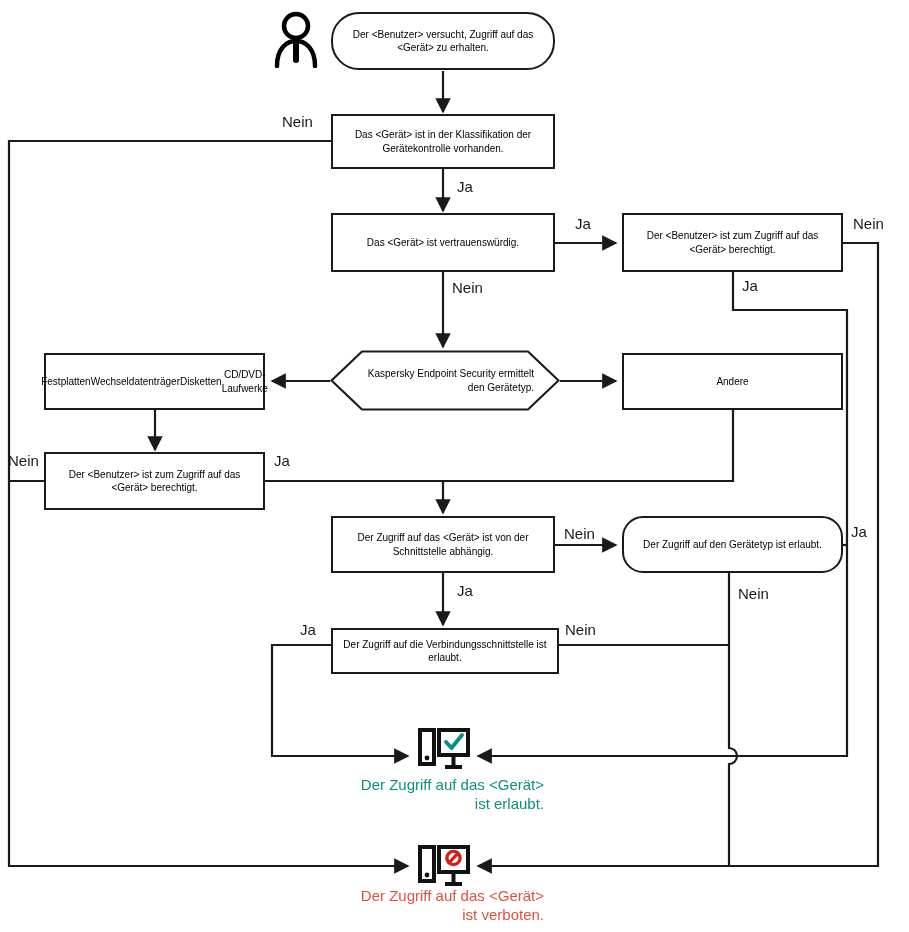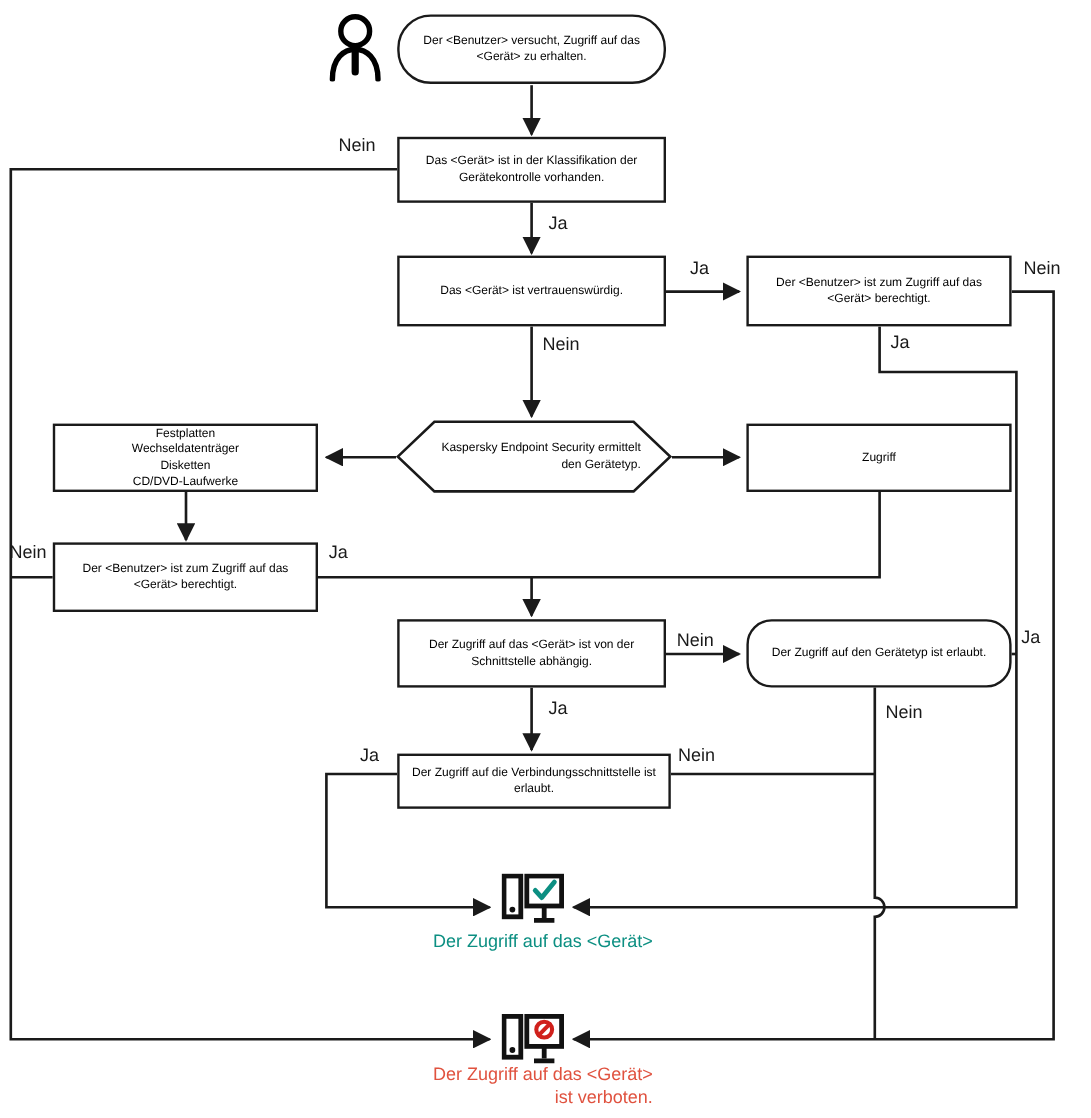--- a/index.html
+++ b/index.html
@@ -164,29 +164,29 @@
     <span>Der &lt;Benutzer&gt; ist zum Zugriff auf das &lt;Gerät&gt; berechtigt.</span>
   </div>
 
   <div class="node hex" style="left:330px; top:350px; width:230px; height:61px;">
     <svg class="hexshape" viewBox="0 0 230 61" preserveAspectRatio="none" xmlns="http://www.w3.org/2000/svg">
       <polygon points="1.5,30.5 32,1.5 198,1.5 228.5,30.5 198,59.5 32,59.5" fill="#ffffff" stroke="#1a1a1a" stroke-width="2.2"></polygon>
     </svg>
     <span class="hexlabel">Kaspersky Endpoint Security ermittelt den Gerätetyp.</span>
   </div>
 
-  <div class="node" style="left:44px; top:353px; width:221px; height:57px; flex-direction:column;">
+  <div class="node" style="left:44px; top:353px; width:221px; height:57px; flex-direction:row;">
     <span>Festplatten</span>
     <span>Wechseldatenträger</span>
     <span>Disketten</span>
     <span>CD/DVD-Laufwerke</span>
   </div>
 
   <div class="node" style="left:622px; top:353px; width:221px; height:57px;">
-    <span>Zugriff</span>
+    <span>Andere</span>
   </div>
 
   <div class="node" style="left:44px; top:452px; width:221px; height:58px;">
     <span>Der &lt;Benutzer&gt; ist zum Zugriff auf das &lt;Gerät&gt; berechtigt.</span>
   </div>
 
   <div class="node" style="left:331px; top:516px; width:224px; height:57px;">
     <span>Der Zugriff auf das &lt;Gerät&gt; ist von der Schnittstelle abhängig.</span>
   </div>
 
@@ -218,20 +218,21 @@
       <rect x="2" y="2" width="14" height="34" fill="none" stroke="#111" stroke-width="4"></rect>
       <circle cx="9" cy="30" r="2.4" fill="#111"></circle>
       <rect x="21" y="2" width="29" height="25" fill="none" stroke="#111" stroke-width="4"></rect>
       <path d="M 35.5 27 L 35.5 37" stroke="#111" stroke-width="4"></path>
       <path d="M 27 39 L 44 39" stroke="#111" stroke-width="4"></path>
       <path d="M 28 14 L 33.5 20 L 44 7" fill="none" stroke="#0c8f82" stroke-width="4" stroke-linecap="round" stroke-linejoin="round"></path>
     </svg>
   </div>
   <div class="terminal-label allow" style="left:344px; top:775px; width:200px;">
     <div>Der Zugriff auf das &lt;Gerät&gt;</div>
+    <div>ist erlaubt.</div>
   </div>
 
   <div class="icon-box" style="left:418px; top:845px; width:52px; height:46px;">
     <svg width="52" height="46" viewBox="0 0 52 46" xmlns="http://www.w3.org/2000/svg">
       <rect x="2" y="2" width="14" height="34" fill="none" stroke="#111" stroke-width="4"></rect>
       <circle cx="9" cy="30" r="2.4" fill="#111"></circle>
       <rect x="21" y="2" width="29" height="25" fill="none" stroke="#111" stroke-width="4"></rect>
       <path d="M 35.5 27 L 35.5 37" stroke="#111" stroke-width="4"></path>
       <path d="M 27 39 L 44 39" stroke="#111" stroke-width="4"></path>
       <circle cx="35.5" cy="13" r="6.6" fill="none" stroke="#d0211c" stroke-width="3.4"></circle>

